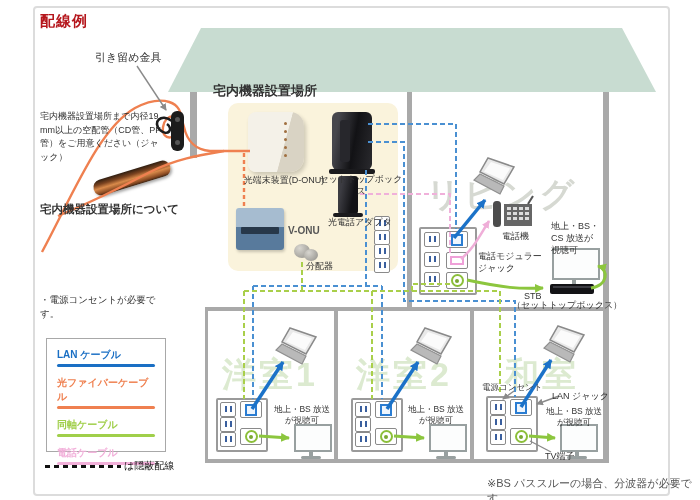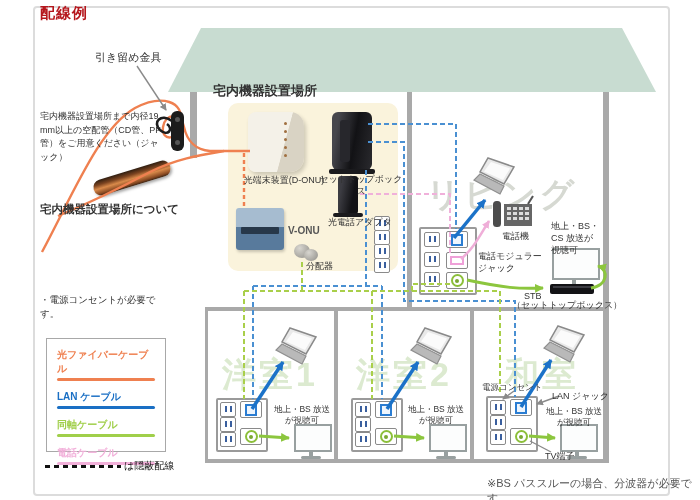--- a/index.html
+++ b/index.html
@@ -2,21 +2,21 @@
 <html><head>
 <meta charset="utf-8">
 <style>
   html,body{margin:0;padding:0;background:#fff;}
   body{font-family:"Liberation Sans","DejaVu Sans",sans-serif;color:#333;}
   #stage{position:relative;width:700px;height:500px;background:#fff;overflow:hidden;}
   .abs{position:absolute;}
   
   #frame{left:33px;top:6px;width:633px;height:486px;border:2px solid #dcdcdc;border-radius:4px;}
   
-  #main-title{left:40px;top:4px;font-size:15px;font-weight:bold;color:#b5161c;letter-spacing:1px;}
+  #main-title{left:40px;top:12px;font-size:15px;font-weight:bold;color:#b5161c;letter-spacing:1px;}
   
   #roof{left:168px;top:28px;width:488px;height:64px;background:#c8dcd1;
         clip-path:polygon(33px 0,454px 0,488px 64px,0 64px);}
   .wall{background:#a9a9a9;}
   
   #equip-box{left:228px;top:103px;width:170px;height:168px;background:#faf3dc;border-radius:10px;}
   #equip-title{left:213px;top:82px;font-size:13px;font-weight:bold;color:#333;}
   
   .wm{font-weight:bold;letter-spacing:3px;z-index:1;}
   #wm-living{left:426px;top:172px;font-size:34px;color:#d6d9d2;}
@@ -149,26 +149,26 @@
 
   <div class="abs lbl" style="left:95px;top:50px;font-size:11px;">引き留め金具</div>
   <div class="abs" id="bracket"></div>
   <div class="abs" id="conduit"></div>
   <div class="abs para" style="left:40px;top:110px;width:124px;">宅内機器設置場所まで内径19mm以上の空配管（CD管、PF管）をご用意ください（ジャック）</div>
   <div class="abs lbl" style="left:40px;top:202px;font-size:11.5px;font-weight:bold;">宅内機器設置場所について</div>
   <div class="abs para" style="left:40px;top:293px;width:132px;font-size:9.5px;">・電源コンセントが必要です。</div>
 
   <div class="abs" id="legend-box">
     <div class="leg-item">
+      <div class="leg-label c-lan">LAN ケーブル</div>
+      <div class="leg-bar b-lan"></div>
+    </div>
+    <div class="leg-item">
       <div class="leg-label c-fiber">光ファイバーケーブル</div>
       <div class="leg-bar b-fiber"></div>
-    </div>
-    <div class="leg-item">
-      <div class="leg-label c-lan">LAN ケーブル</div>
-      <div class="leg-bar b-lan"></div>
     </div>
     <div class="leg-item">
       <div class="leg-label c-coax">同軸ケーブル</div>
       <div class="leg-bar b-coax"></div>
     </div>
     <div class="leg-item">
       <div class="leg-label c-tel">電話ケーブル</div>
       <div class="leg-bar b-tel"></div>
     </div>
   </div>

